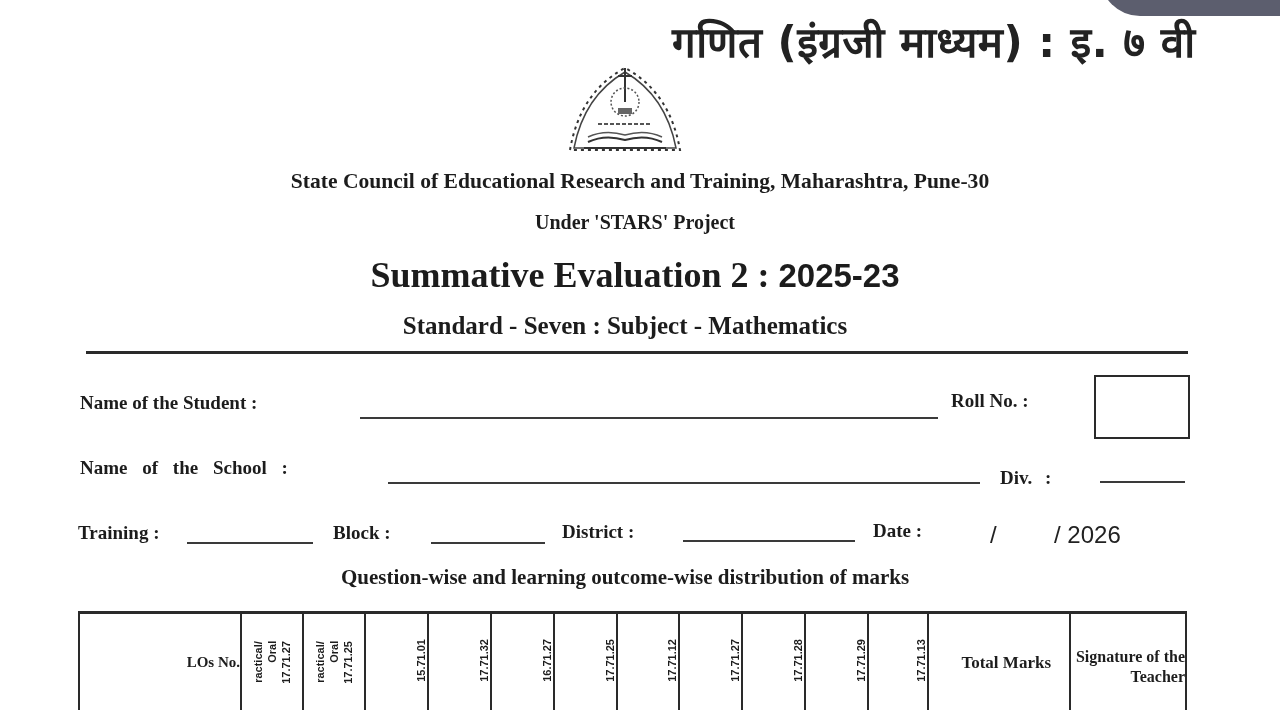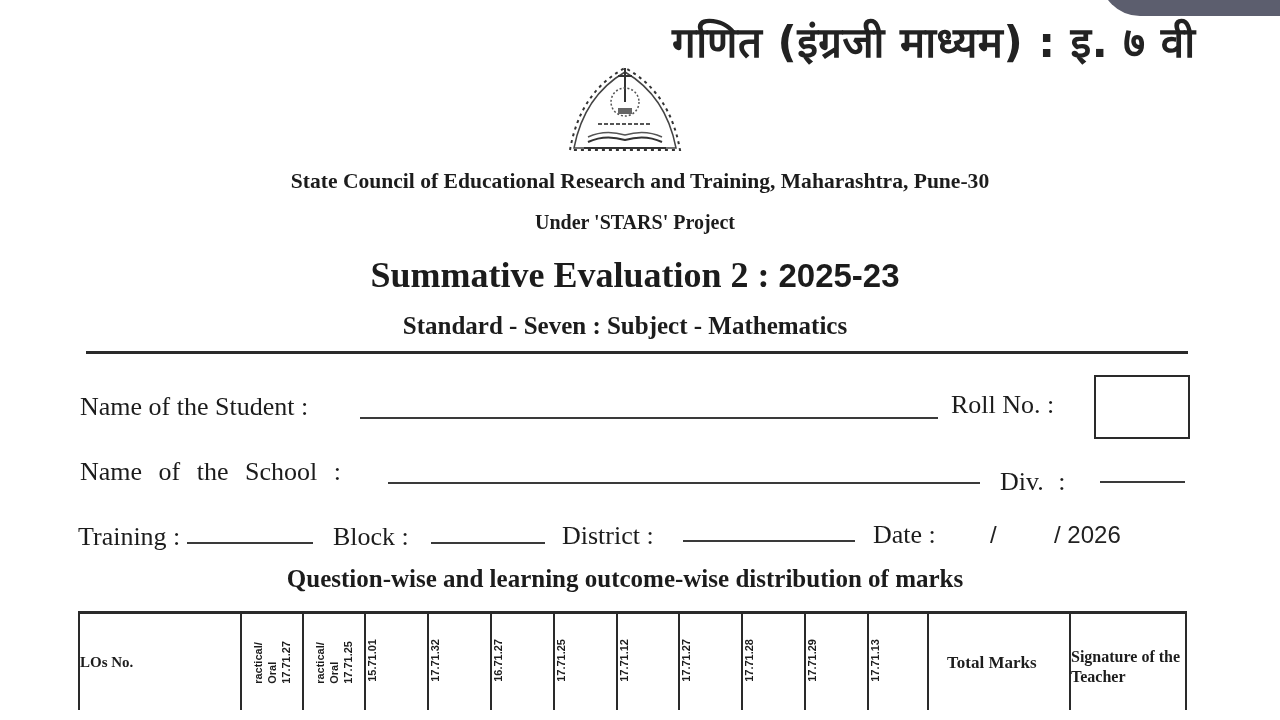--- a/index.html
+++ b/index.html
@@ -18,33 +18,33 @@
     color: #222; letter-spacing: 0.5px;
   }
   .logo { position: absolute; left: 560px; top: 62px; width: 130px; height: 98px; }
   .center { position: absolute; left: 0; width: 1280px; text-align: center; font-weight: bold; }
   .org { top: 168px; font-size: 22px; transform: scaleX(0.98); }
   .project { top: 211px; font-size: 20px; left: -5px; }
   .eval { top: 254px; font-size: 36px; left: -5px; }
   .eval .year { font-family: "Liberation Sans", sans-serif; font-weight: bold; font-size: 33px; }
   .standard { top: 312px; font-size: 25px; left: -15px; }
   .rule { position: absolute; left: 86px; width: 1102px; top: 351px; height: 3px; background: #2a2a2a; }
-  .label { position: absolute; font-weight: normal; font-size: 26px; white-space: nowrap; }
+  .label { position: absolute; font-weight: bold; font-size: 19px; white-space: nowrap; }
   .blank { position: absolute; height: 2px; background: #3a3a3a; }
   .rollbox { position: absolute; left: 1094px; top: 375px; width: 92px; height: 60px; border: 2px solid #2a2a2a; background: #fff; }
   .date-val { position: absolute; font-family: "Liberation Sans", sans-serif; font-size: 24px; color: #222; }
-  .dist-title { top: 565px; font-size: 25px; left: 0; width: 1250px; }
+  .dist-title { top: 565px; font-size: 21px; left: 0; width: 1250px; }
   table.marks {
     position: absolute; left: 78px; top: 611px; border-collapse: collapse;
     border-top: 3px solid #2a2a2a;
   }
   table.marks th {
     border-left: 2px solid #2a2a2a; border-right: 2px solid #2a2a2a;
     height: 86px; padding: 0; vertical-align: middle; font-weight: bold;
-    font-size: 15px; text-align: left; color: #1d1d1d;
+    font-size: 15px; text-align: right; color: #1d1d1d;
   }
   .vt {
     writing-mode: vertical-rl; transform: rotate(180deg);
     font-family: "Liberation Sans", sans-serif; font-size: 11px; font-weight: bold;
     line-height: 12px; display: inline-block; white-space: nowrap;
   }
   .vt-multi { display: flex; justify-content: center; gap: 2px; }
 </style>
 </head>
 <body>

